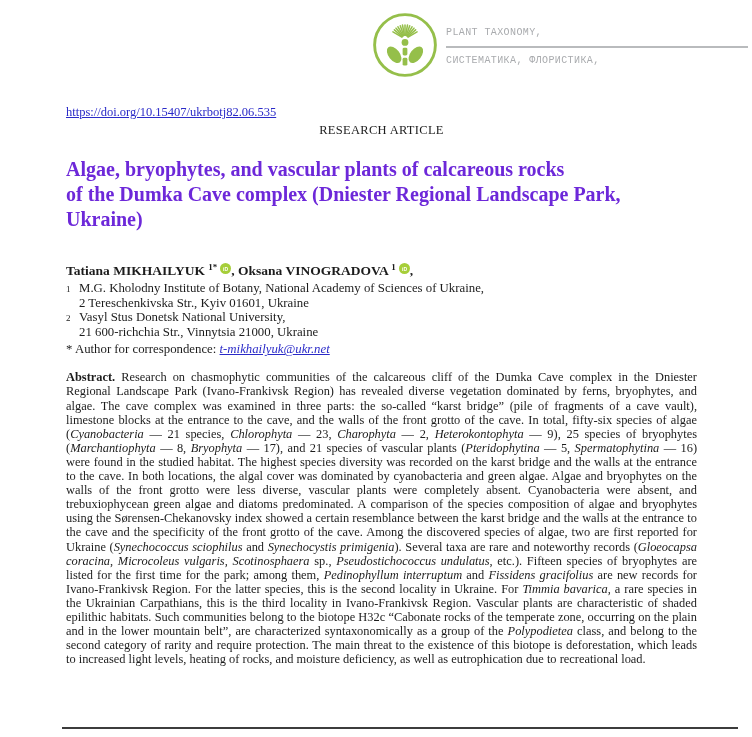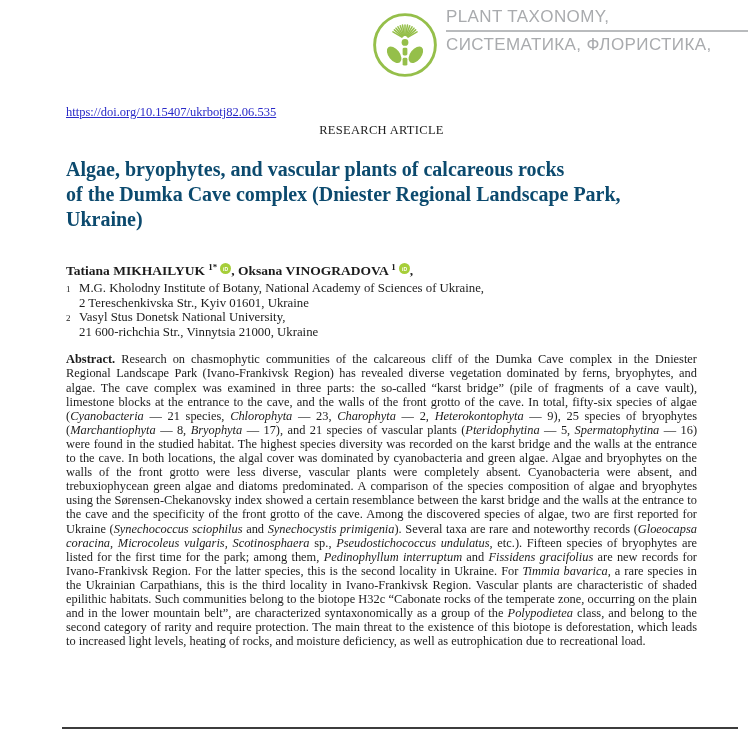--- a/index.html
+++ b/index.html
@@ -8,29 +8,29 @@
   }
   *{margin:0;padding:0;box-sizing:border-box;}
   html,body{background:#ffffff;}
   body{
     width:752px;height:737px;position:relative;overflow:hidden;
     font-family:"Liberation Serif","DejaVu Serif",serif;color:var(--ink);
   }
   
   .journal-header{position:absolute;top:9px;right:4px;display:flex;align-items:flex-start;}
   .logo-wrap{width:68px;height:68px;margin-top:2px;margin-right:7px;}
-  .jtitle{font-family:Liberation Sans, sans-serif;color:var(--header-gray);
-          width:302px;font-size:17px;line-height:16.5px;letter-spacing:0.4px;}
+  .jtitle{font-family:Liberation Mono, monospace;color:var(--header-gray);
+          width:302px;font-size:10px;line-height:16.5px;letter-spacing:0.4px;margin-top:16px;}
   .jt-rule{height:2px;background:#b9bbbd;margin:4px 0 5px 0;width:100%;}
   
   .content{position:absolute;left:66px;top:0;width:631px;}
   .doi{display:inline-block;margin-top:105px;font-size:12.5px;color:var(--link);
        text-decoration:underline;line-height:15px;}
   .arttype{font-size:12.5px;letter-spacing:0.3px;margin-top:3px;line-height:15px;text-align:center;}
-  h1.title{font-size:20px;font-weight:bold;line-height:25px;margin-top:19px;color:#0c4a6e;}
+  h1.title{font-size:20px;font-weight:bold;line-height:25px;margin-top:19px;color:#6d28d9;}
   .authors{margin-top:26px;font-size:13.5px;font-weight:bold;line-height:16.5px;}
   .authors sup{font-size:9px;font-weight:bold;}
   .orcid{vertical-align:1px;margin-left:3px;}
   .affils{margin-top:2px;font-size:12.8px;line-height:14.6px;}
   .affil{display:flex;}
   .aff-sup{width:13px;font-size:9px;padding-top:1px;flex:0 0 13px;}
   .corr{margin-top:3px;font-size:12.8px;line-height:15px;}
   .corr-label{}
   .email{color:var(--link);font-style:italic;text-decoration:underline;}
   .abstract{margin-top:13px;font-size:12.4px;line-height:14.1px;text-align:justify;}
@@ -113,20 +113,23 @@
     </div>
     <div class="affil">
       <sup class="aff-sup">2</sup>
       <div class="aff-text">
         <span>Vasyl Stus Donetsk National University,</span><br>
         <span>21 600-richchia Str., Vinnytsia 21000, Ukraine</span>
       </div>
     </div>
   </div>
 
+  <div class="corr">
+    <span>*</span><span class="corr-label"> Author for correspondence: </span><a href="#" class="email">t-mikhailyuk@ukr.net</a>
+  </div>
 
   <p class="abstract"><span style="font-weight: bold;">Abstract.</span><span> Research on chasmophytic communities of the calcareous cliff of the Dumka Cave complex in the Dniester Regional Landscape Park (Ivano-Frankivsk Region) has revealed diverse vegetation dominated by ferns, bryophytes, and algae. The cave complex was examined in three parts: the so-called “karst bridge” (pile of fragments of a cave vault), limestone blocks at the entrance to the cave, and the walls of the front grotto of the cave. In total, fifty-six species of algae (</span><span style="font-style: italic;">Cyanobacteria</span><span> — 21 species, </span><span style="font-style: italic;">Chlorophyta</span><span> — 23, </span><span style="font-style: italic;">Charophyta</span><span> — 2, </span><span style="font-style: italic;">Heterokontophyta</span><span> — 9), 25 species of bryophytes (</span><span style="font-style: italic;">Marchantiophyta</span><span> — 8, </span><span style="font-style: italic;">Bryophyta</span><span> — 17), and 21 species of vascular plants (</span><span style="font-style: italic;">Pteridophytina</span><span> — 5, </span><span style="font-style: italic;">Spermatophytina</span><span> — 16) were found in the studied habitat. The highest species diversity was recorded on the karst bridge and the walls at the entrance to the cave. In both locations, the algal cover was dominated by cyanobacteria and green algae. Algae and bryophytes on the walls of the front grotto were less diverse, vascular plants were completely absent. Cyanobacteria were absent, and trebuxiophycean green algae and diatoms predominated. A comparison of the species composition of algae and bryophytes using the Sørensen-Chekanovsky index showed a certain resemblance between the karst bridge and the walls at the entrance to the cave and the specificity of the front grotto of the cave. Among the discovered species of algae, two are first reported for Ukraine (</span><span style="font-style: italic;">Synechococcus sciophilus</span><span> and </span><span style="font-style: italic;">Synechocystis primigenia</span><span>). Several taxa are rare and noteworthy records (</span><span style="font-style: italic;">Gloeocapsa coracina</span><span>, </span><span style="font-style: italic;">Microcoleus vulgaris</span><span>, </span><span style="font-style: italic;">Scotinosphaera</span><span> sp., </span><span style="font-style: italic;">Pseudostichococcus undulatus</span><span>, etc.). Fifteen species of bryophytes are listed for the first time for the park; among them, </span><span style="font-style: italic;">Pedinophyllum interruptum</span><span> and </span><span style="font-style: italic;">Fissidens gracifolius</span><span> are new records for Ivano-Frankivsk Region. For the latter species, this is the second locality in Ukraine. For </span><span style="font-style: italic;">Timmia bavarica</span><span>, a rare species in the Ukrainian Carpathians, this is the third locality in Ivano-Frankivsk Region. Vascular plants are characteristic of shaded epilithic habitats. Such communities belong to the biotope H32c “Cabonate rocks of the temperate zone, occurring on the plain and in the lower mountain belt”, are characterized syntaxonomically as a group of the </span><span style="font-style: italic;">Polypodietea</span><span> class, and belong to the second category of rarity and require protection. The main threat to the existence of this biotope is deforestation, which leads to increased light levels, heating of rocks, and moisture deficiency, as well as eutrophication due to recreational load.</span></p>
 
   
 
 </main>
 
 <div class="bottom-rule"></div>
 
 </body></html>

